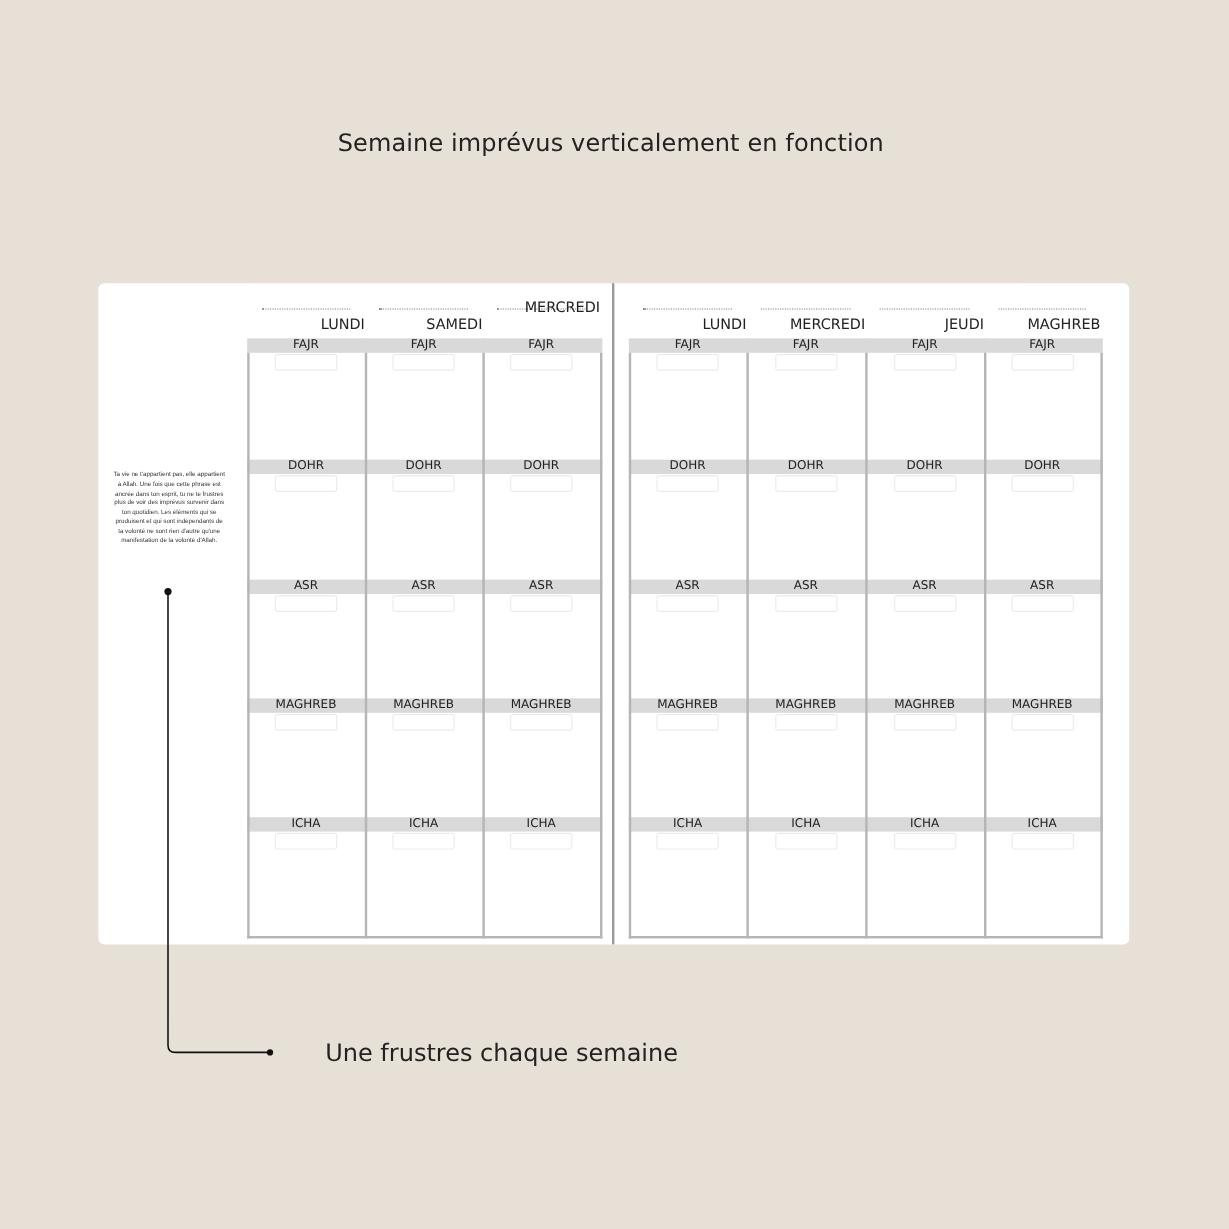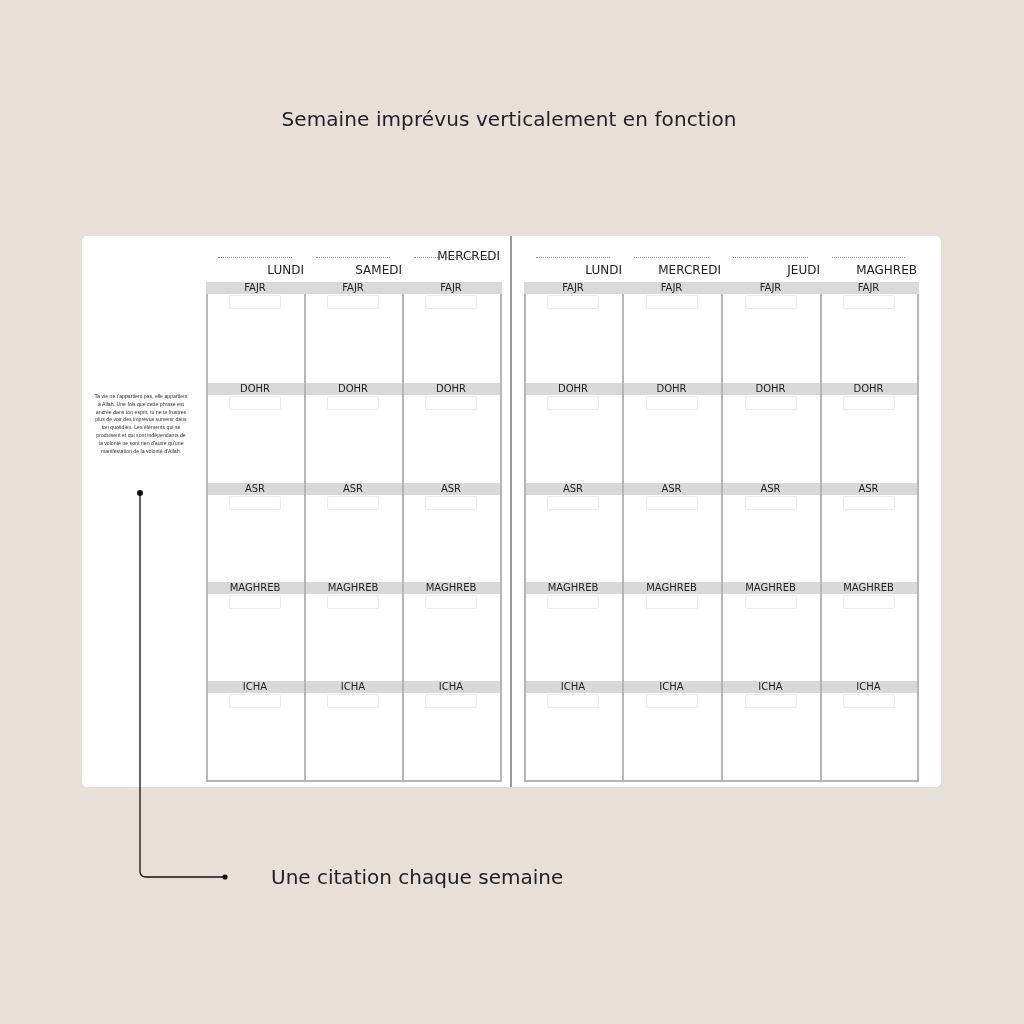--- a/index.html
+++ b/index.html
@@ -248,13 +248,13 @@
     <div class="vline" style="left: 917px; top: 294px; height: 488px;"></div>
     <div class="hline" style="left: 524px; top: 780px; width: 395px;"></div>
   </div>
 
 <svg class="connector" width="1024" height="1024">
   <circle cx="140" cy="493" r="3" fill="#111"></circle>
   <path d="M140 493 L140 871 Q140 877 146 877 L225 877" stroke="#111" stroke-width="1.3" fill="none"></path>
   <circle cx="225" cy="877" r="2.6" fill="#111"></circle>
 </svg>
 
-<div class="caption">Une citation chaque semaine</div>
+<div class="caption">Une frustres chaque semaine</div>
 
 </body></html>

